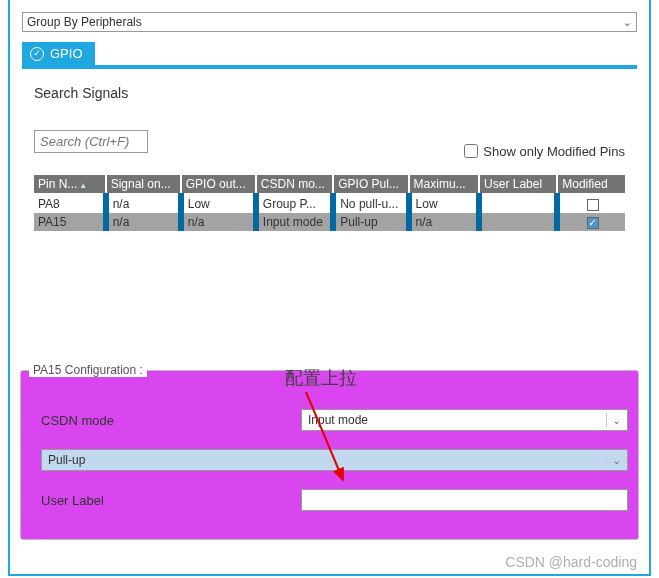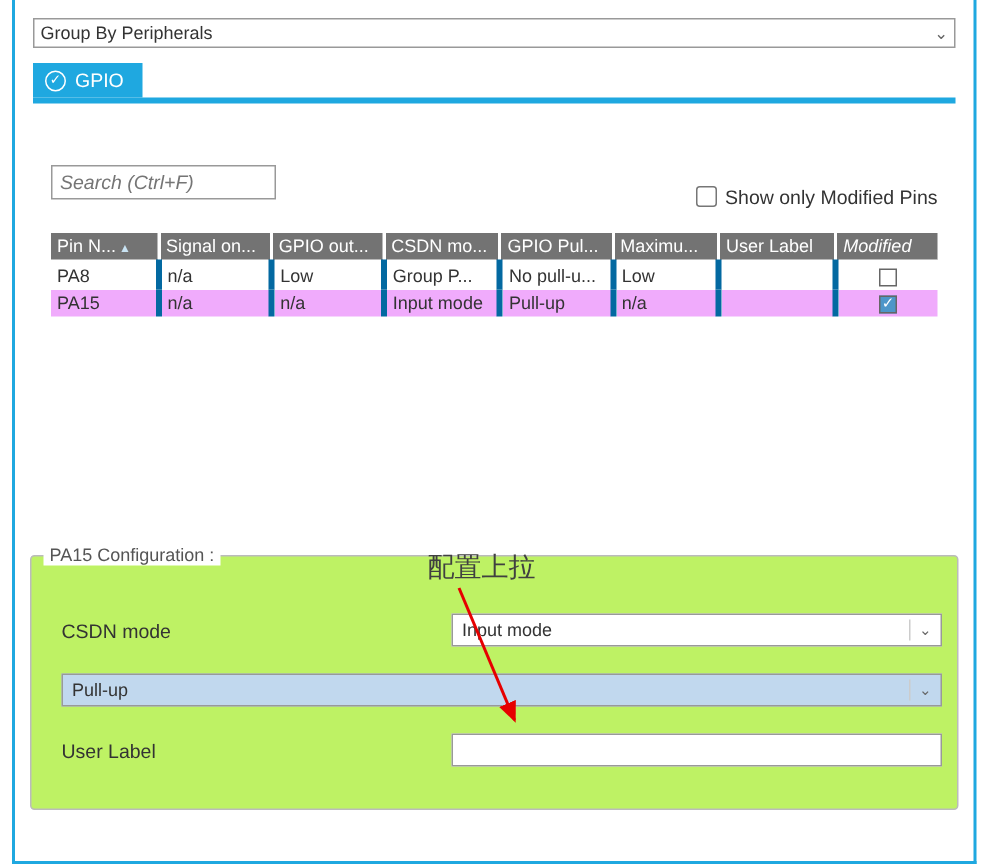--- a/index.html
+++ b/index.html
@@ -69,21 +69,21 @@
     color: #333;
     margin-bottom: 4px;
   }
   .search-row {
     display: flex;
     justify-content: space-between;
     align-items: center;
     margin-bottom: 14px;
   }
   .search-input {
-    width: 150px;
+    width: 114px;
     border: 1px solid #999;
     padding: 3px 5px;
     font-style: italic;
     color: #888;
     font-size: 13px;
     margin-top: 17px;
   }
   .show-mod {
     font-size: 13px;
     display: flex;
@@ -110,31 +110,31 @@
     border-bottom: 2px solid #fff;
     white-space: nowrap;
     overflow: hidden;
     font-size: 12px;
   }
   table.pins th .sort {
     font-size: 8px;
     margin-left: 2px;
     color: #c9e3f3;
   }
-  table.pins th:last-child { border-right: none; font-style: italic; }
+  table.pins th:last-child { border-right: none; }
   table.pins td {
     padding: 2px 4px;
-    border-right: 4px solid #0369a1;
+    border-right: 6px solid #0369a1;
     white-space: nowrap;
     overflow: hidden;
     font-size: 12px;
   }
   table.pins td:last-child { border-right: none; text-align: center; }
   .row-normal { background: #fff; }
-  .row-selected { background: #f0abfc; }
+  .row-selected { background: #a3a3a3; }
   .cell-chk {
     width: 12px;
     height: 12px;
     border: 1px solid #666;
     display: inline-block;
     vertical-align: middle;
     background: #fff;
   }
   .cell-chk.checked {
     background: #4d96c9;
@@ -144,21 +144,21 @@
     text-align: center;
   }
   .cfg-panel {
     position: absolute;
     left: 10px;
     right: 10px;
     top: 370px;
     border: 1px solid #bbb;
     border-radius: 3px;
     padding: 20px 10px 10px 20px;
-    background: #bef264;
+    background: #d946ef;
   }
   .cfg-legend {
     position: absolute;
     top: -8px;
     left: 8px;
     background: #fff;
     padding: 0 4px;
     font-size: 12px;
     color: #555;
   }
@@ -231,20 +231,21 @@
   </div>
 
   <div class="tab-strip">
     <div class="tab">
       <span class="check">✓</span>
       <span>GPIO</span>
     </div>
   </div>
 
   <div class="content">
+    <div class="search-label">Search Signals</div>
     <div class="search-row">
       <input class="search-input" type="text" placeholder="Search (Ctrl+F)" style="">
       <label class="show-mod">
         <input type="checkbox" style="">
         <span>Show only Modified Pins</span>
       </label>
     </div>
 
     <table class="pins">
       <colgroup>
@@ -321,13 +322,14 @@
   <div class="annotation">配置上拉</div>
   <svg class="arrow" width="80" height="100">
     <defs>
         <marker id="ah" markerWidth="8" markerHeight="8" refX="6" refY="3" orient="auto">
       <path d="M0,0 L7,3 L0,6 Z" fill="#e60000"></path>
         </marker>
       </defs>
     <line x1="18" y1="2" x2="55" y2="90" stroke="#e60000" stroke-width="2" marker-end="url(#ah)"></line>
   </svg>
 
+  <div class="watermark">CSDN @hard-coding</div>
 </div>
 
 </body></html>

